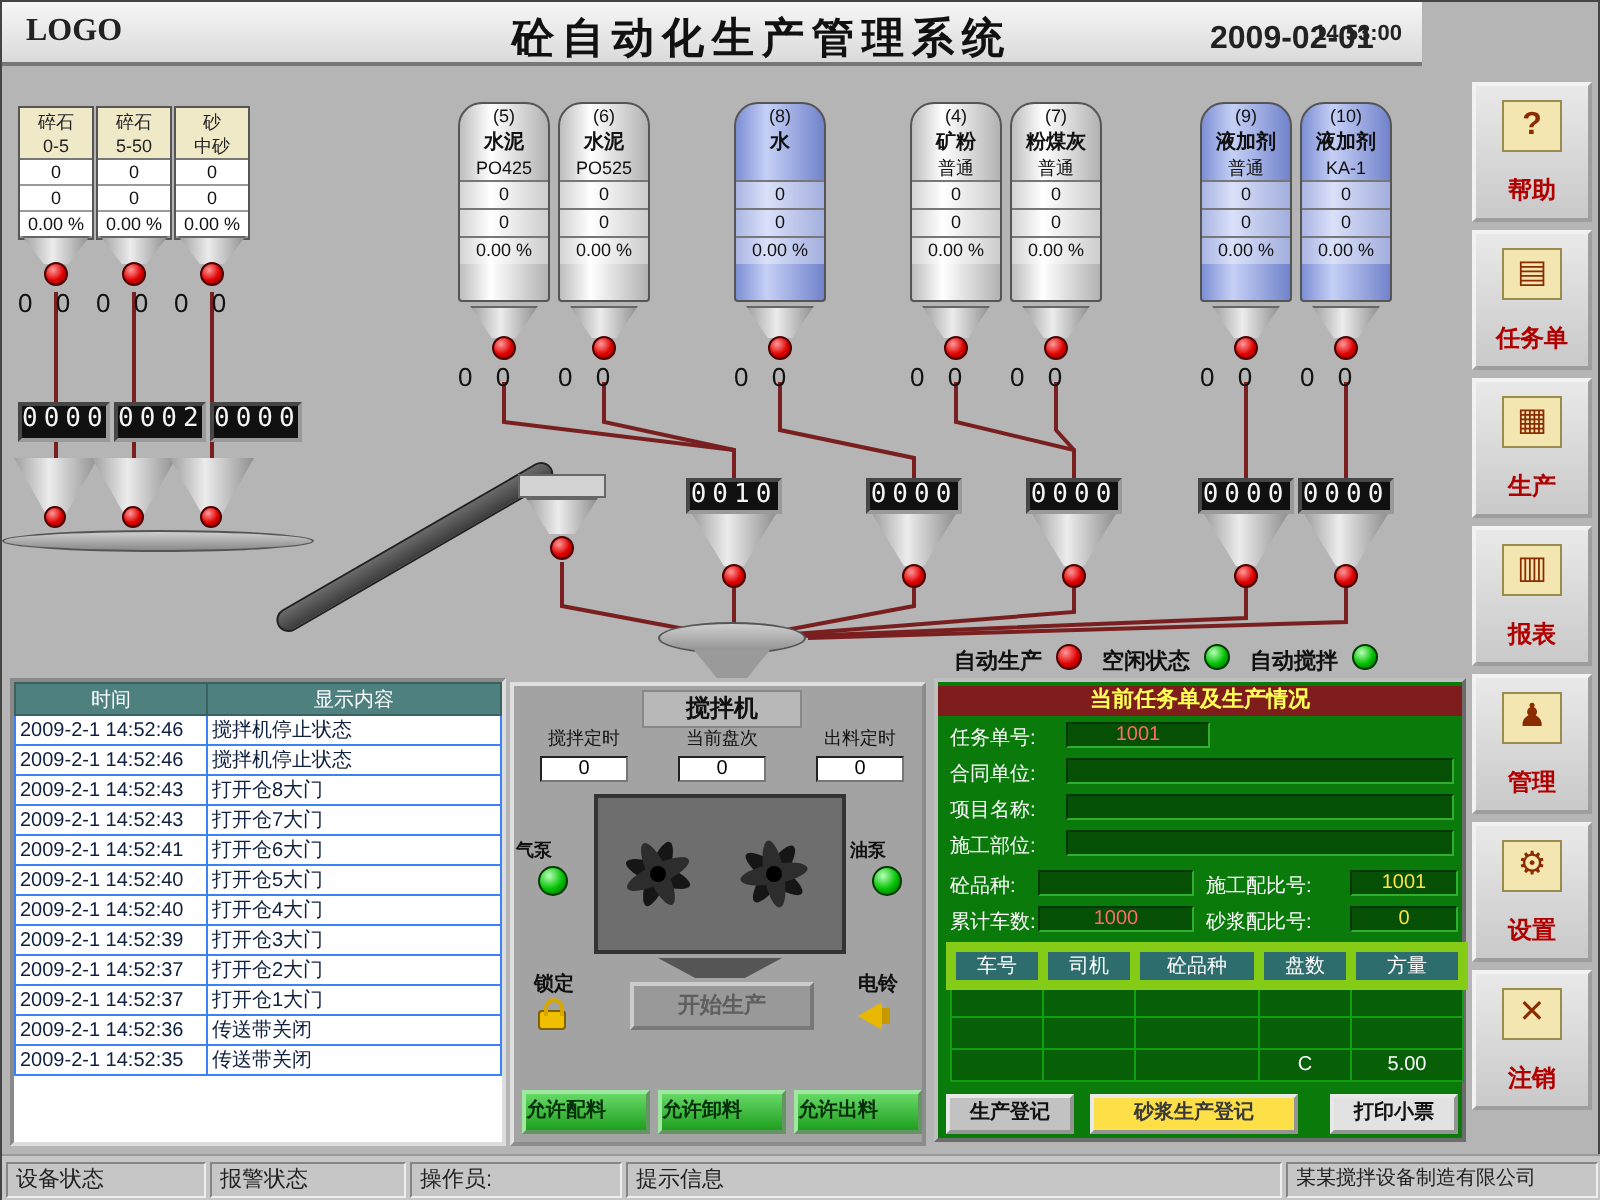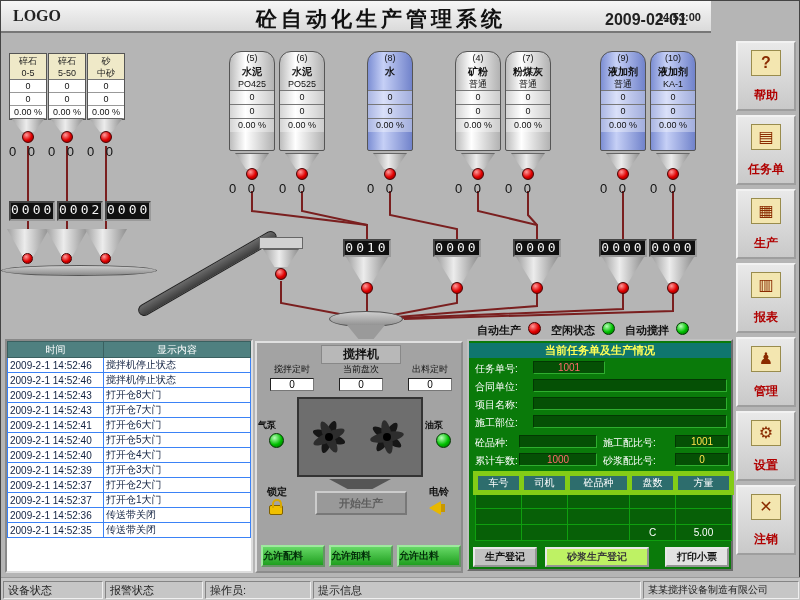--- a/index.html
+++ b/index.html
@@ -62,21 +62,21 @@
   .lockrow{position:absolute;font-size:10px;font-weight:bold;color:#111}
   .lock-ic{position:absolute;width:14px;height:10px;background:#f0c000;border:1px solid #806000;border-radius:2px}
   .lock-ic::before{content:"";position:absolute;left:2px;top:-7px;width:6px;height:7px;border:2px solid #d8a800;border-bottom:none;border-radius:6px 6px 0 0}
   .bell-ic{position:absolute;width:0;height:0;border-top:7px solid transparent;border-bottom:7px solid transparent;border-right:12px solid #e8b800}
   .bell-ic::after{content:"";position:absolute;left:12px;top:-4px;width:4px;height:8px;background:#c89800}
   .start-btn{position:absolute;left:58px;top:148px;width:92px;height:24px;background:#999;border:2px outset #ccc;color:#5e5e5e;font-size:11px;font-weight:bold;text-align:center;line-height:20px;cursor:pointer}
   .gbtn{position:absolute;top:202px;width:64px;height:22px;background:linear-gradient(#66d866,#1f9f1f);border:2px outset #9fe89f;color:#03300a;font-size:10px;font-weight:bold;text-align:left;line-height:18px;cursor:pointer}
 
   
   #task{position:absolute;left:466px;top:338px;width:266px;height:232px;background:#0a7a0a;border:2px outset #c0c0c0;z-index:3}
-  #task .ttitle{position:absolute;top:2px;left:0;width:100%;text-align:center;color:#ffff55;font-size:11px;font-weight:bold;background:#0f766e;height:15px;line-height:15px}
+  #task .ttitle{position:absolute;top:2px;left:0;width:100%;text-align:center;color:#ffff55;font-size:11px;font-weight:bold;background:#7f1d1d;height:15px;line-height:15px}
   .tlabel{position:absolute;color:#fff;font-size:10px;white-space:nowrap}
   .tval{position:absolute;height:13px;background:#055005;border:1px solid #033803;border-right-color:#2fae2f;border-bottom-color:#2fae2f;color:#ffe14a;font-size:10px;line-height:11px;text-align:center;overflow:hidden}
   .tval.red{color:#ff6b6b}
   #task table{position:absolute;left:4px;top:130px;width:256px;border-collapse:collapse;table-layout:fixed}
   #task th{background:#2d6d6d;color:#fff;font-size:10px;font-weight:normal;border:5px solid #84cc16;height:15px}
   #task td{background:#076007;color:#fff;font-size:10px;border:1px solid #0f9f0f;height:16px;text-align:center}
   .tbtn{position:absolute;top:206px;height:20px;border:2px outset #e8e8e8;font-size:10px;font-weight:bold;color:#111;text-align:center;line-height:16px;cursor:pointer}
 
   
   #statusbar{position:absolute;left:0;top:576px;width:800px;height:24px;background:#c6c6c6;border-top:1px solid #999;z-index:5}
@@ -466,21 +466,21 @@
       <tr>
         <td></td>
             <td></td>
             <td></td>
             <td>C</td>
             <td>5.00</td>
       </tr>
     </tbody>
       </table>
     <div class="tbtn" style="left:4px;width:64px;background:#c2c2c2">生产登记</div>
-    <div class="tbtn" style="left:76px;width:104px;background:#bef264;color:#3a3a3a">砂浆生产登记</div>
+    <div class="tbtn" style="left:76px;width:104px;background:#fde047;color:#3a3a3a">砂浆生产登记</div>
     <div class="tbtn" style="left:196px;width:64px;background:#e2e2e2">打印小票</div>
   </div>
 
   <div id="statusbar">
     <div class="scell" style="left:2px;width:100px">设备状态</div>
     <div class="scell" style="left:104px;width:98px">报警状态</div>
     <div class="scell" style="left:204px;width:106px">操作员:</div>
     <div class="scell" style="left:312px;width:328px">提示信息</div>
     <div class="scell" style="left:642px;width:156px;font-size:10px">某某搅拌设备制造有限公司</div>
   </div>

